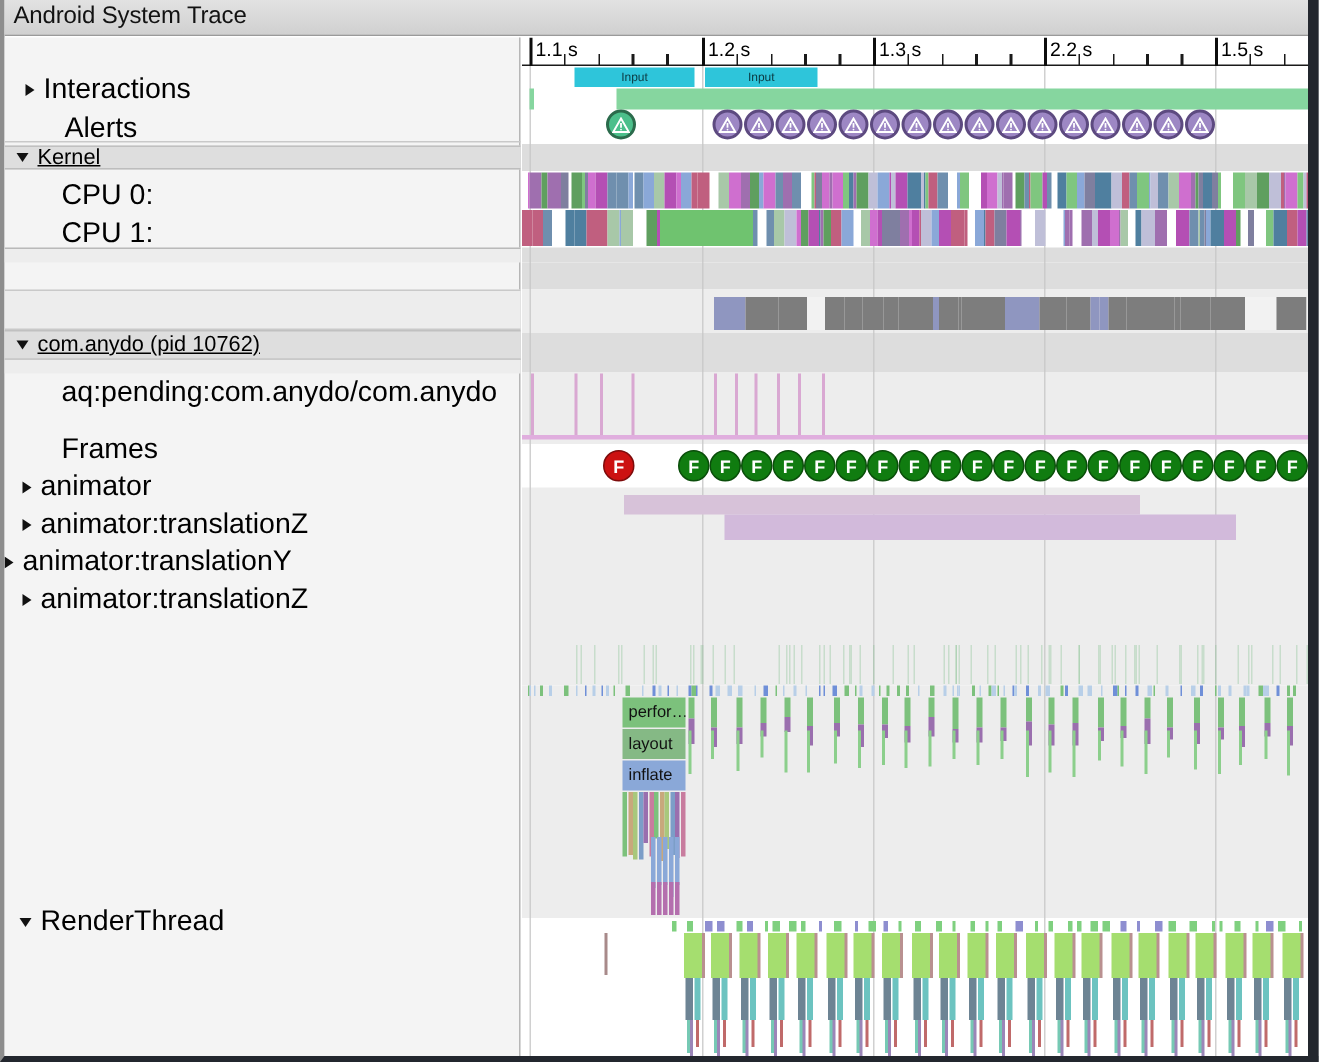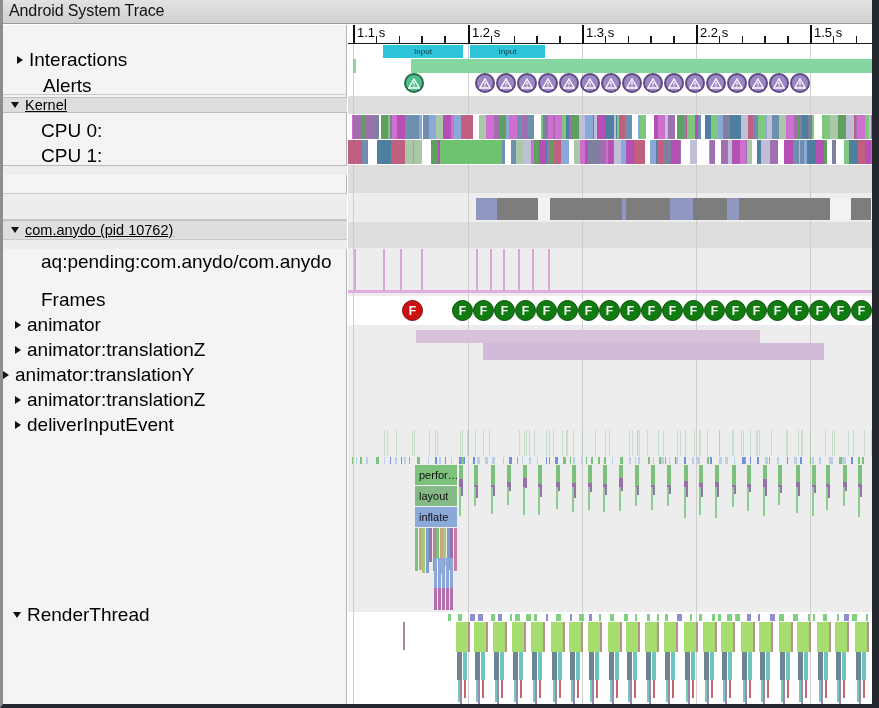--- a/index.html
+++ b/index.html
@@ -188,24 +188,20 @@
           <span class="tri right"></span>
           <span class="txt" style="font-size: 19px;">animator:translationZ</span>
         </div>
         <div class="lrow" style="top: 337px; height: 25px; ">
           <span class="tri right"></span>
           <span class="txt" style="font-size: 19px;">animator:translationY</span>
         </div>
         <div class="lrow" style="top: 362px; height: 25px; padding-left: 12px;">
           <span class="tri right"></span>
           <span class="txt" style="font-size: 19px;">animator:translationZ</span>
-        </div>
-        <div class="lrow" style="top: 387px; height: 25px; padding-left: 12px;">
-          <span class="tri right"></span>
-          <span class="txt" style="font-size: 19px;">deliverInputEvent</span>
         </div>
         <div class="lrow" style="top: 577px; height: 25px; padding-left: 10px;">
           <span class="tri down"></span>
           <span class="txt" style="font-size: 19px;">RenderThread</span>
         </div>
         <div class="lsep" style="top: 69px;"></div>
         <div class="lsep" style="top: 140px; background: rgb(185, 185, 185);"></div>
         <div class="lsep" style="top: 168px;"></div>
         <div class="lsep" style="top: 194px;"></div>
         <div class="lsep" style="top: 214px;"></div>

